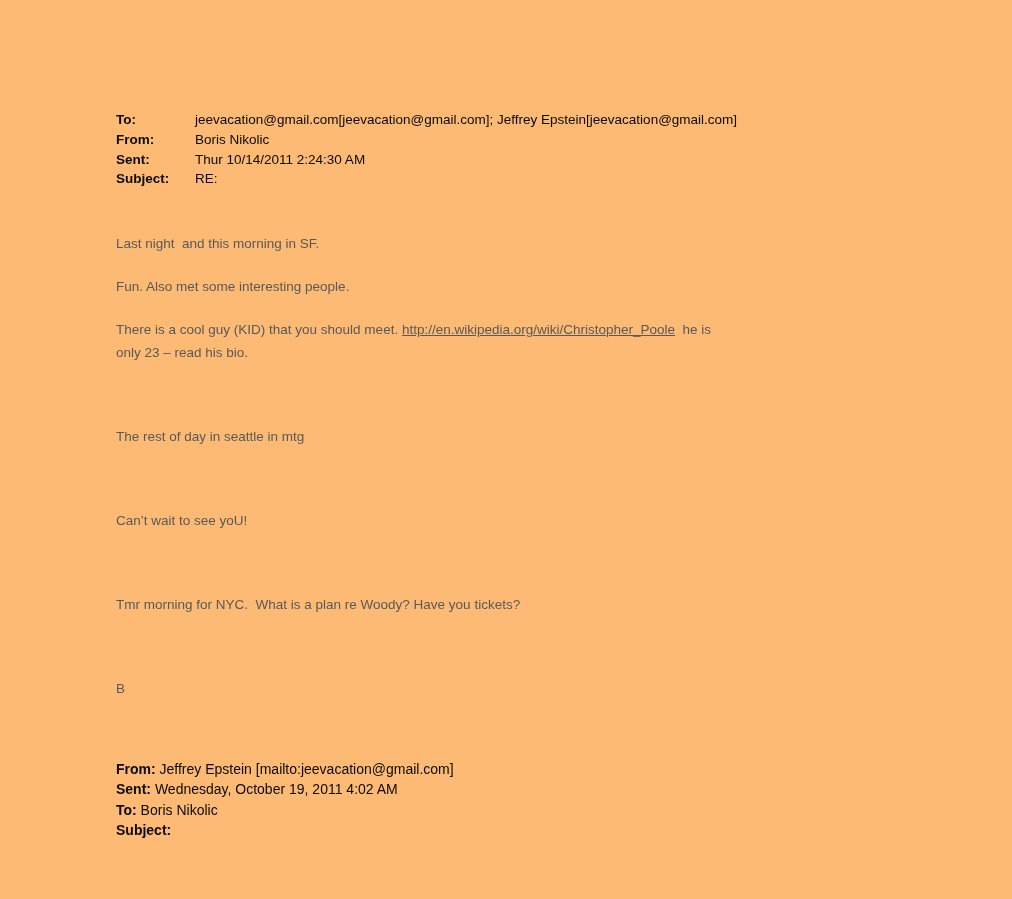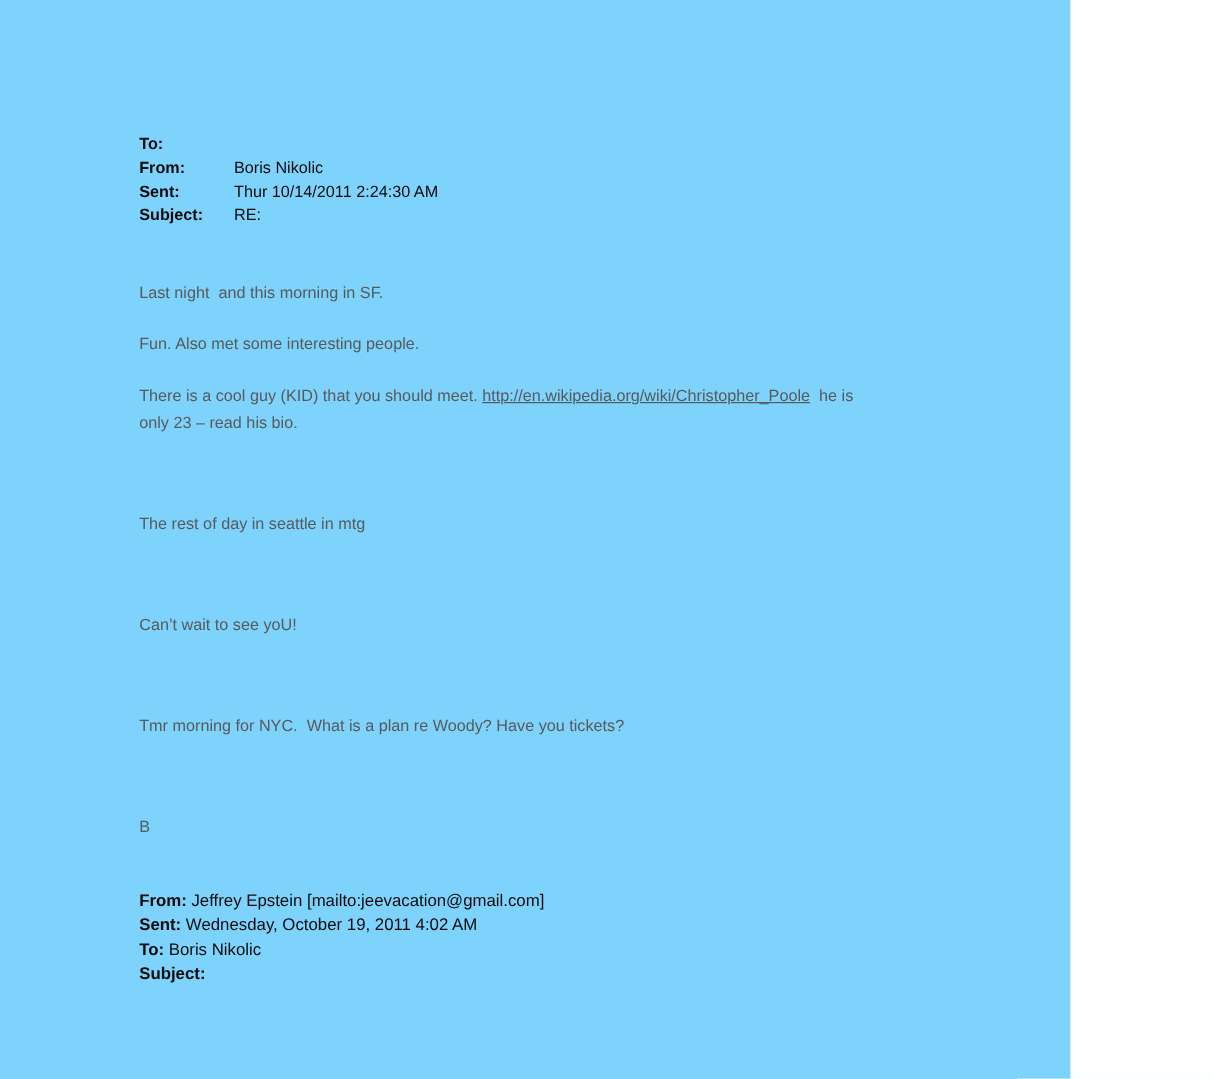--- a/index.html
+++ b/index.html
@@ -2,23 +2,23 @@
 <html><head>
 <meta charset="utf-8">
 <style>
   html, body {
     margin: 0;
     padding: 0;
     background: #ffffff;
   }
   .page {
     position: relative;
-    width: 892px;
+    width: 1012px;
     height: 899px;
-    background: #7dd3fc;
+    background: #fdba74;
     overflow: hidden;
     box-sizing: border-box;
     padding: 110px 90px 0 116px;
   }
   
   .hdr {
     font-family: "Liberation Sans", sans-serif;
     font-size: 13.5px;
     color: #0a0a0a;
     line-height: 19.8px;
@@ -48,37 +48,38 @@
   .mt-lg    { margin-top: 61px !important; }
   .wikilink {
     color: #595959;
     text-decoration: underline;
     cursor: pointer;
     margin-top: 40px;
   }
 
   
   .quoted {
-    margin-top: 40px;
+    margin-top: 59px;
     font-family: "Liberation Sans", sans-serif;
     font-size: 14px;
     color: #0a0a0a;
     line-height: 20.3px;
   }
   .quoted .q-row { white-space: pre-wrap; }
   .q-label { font-weight: bold; }
 </style>
 </head>
 <body>
 
 <div class="page">
 
   <div class="hdr">
     <div class="hdr-row">
       <span class="hdr-label">To:</span>
+      <span class="hdr-value">jeevacation@gmail.com[jeevacation@gmail.com]; Jeffrey Epstein[jeevacation@gmail.com]</span>
     </div>
     <div class="hdr-row">
       <span class="hdr-label">From:</span>
       <span class="hdr-value">Boris Nikolic</span>
     </div>
     <div class="hdr-row">
       <span class="hdr-label">Sent:</span>
       <span class="hdr-value">Thur 10/14/2011 2:24:30 AM</span>
     </div>
     <div class="hdr-row">

